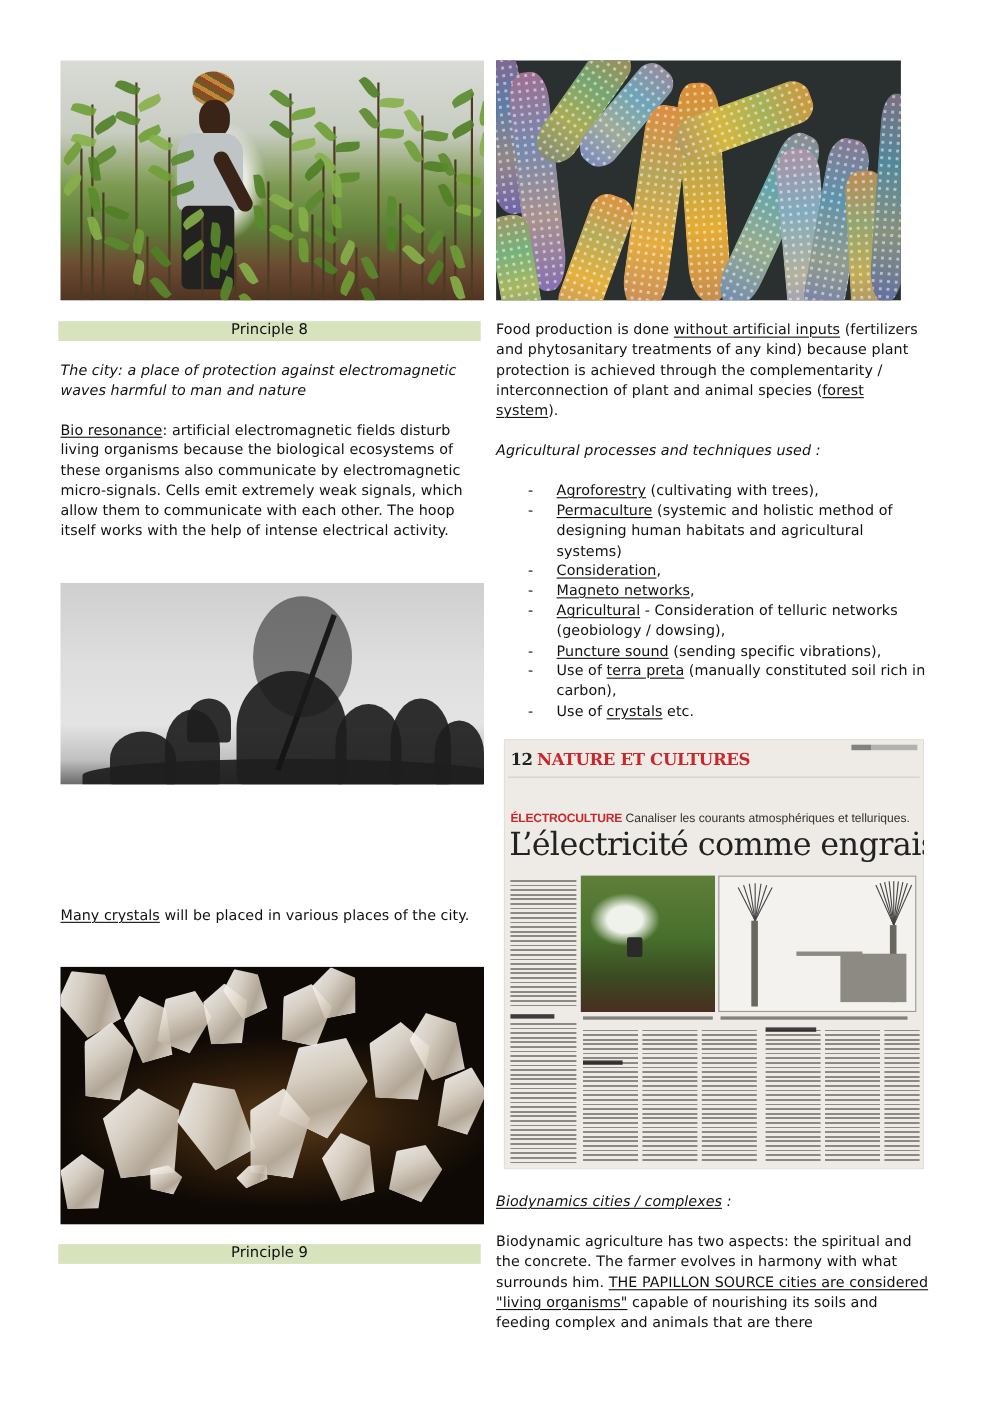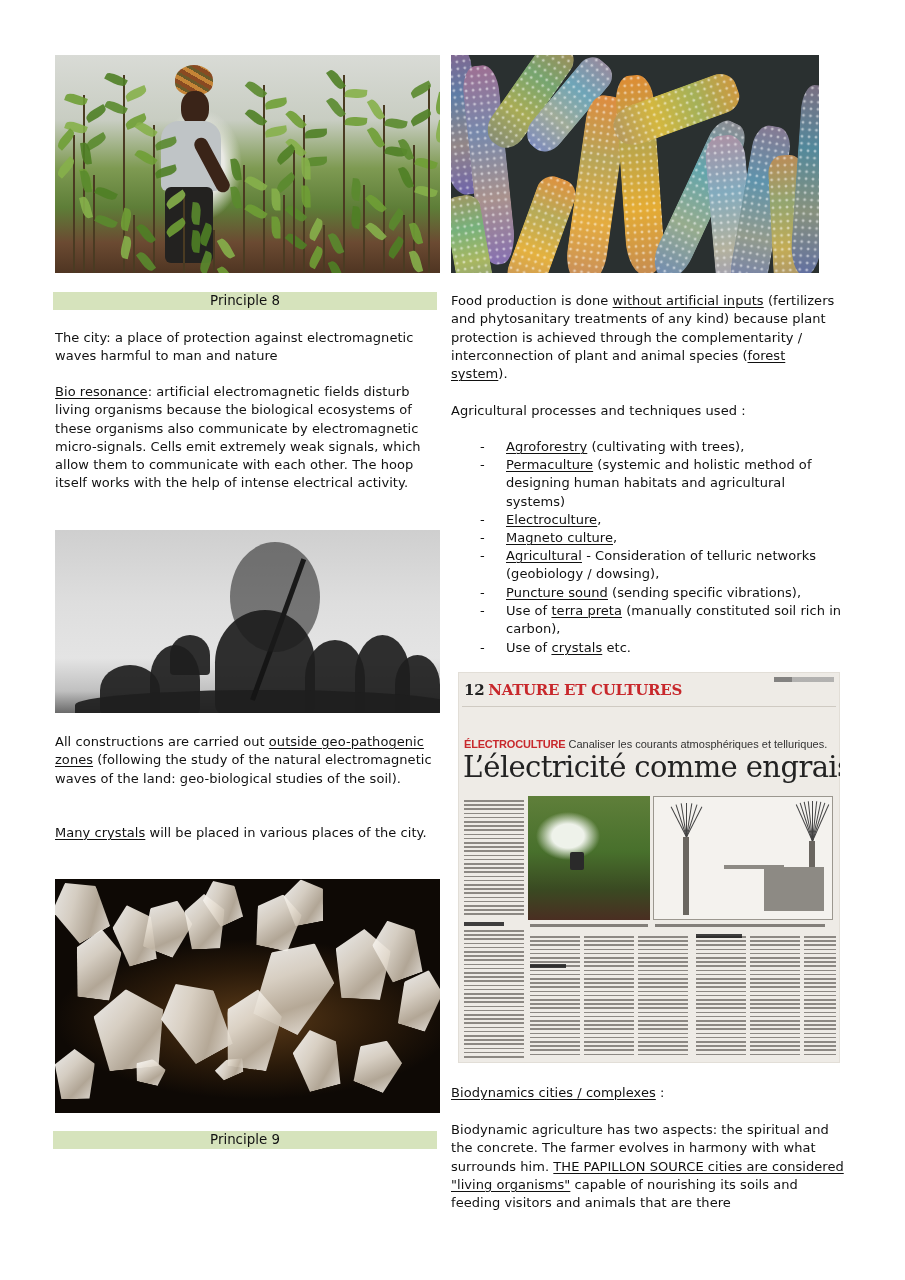--- a/index.html
+++ b/index.html
@@ -2,21 +2,21 @@
 <html><head>
 <meta charset="utf-8">
 <style>
   * { box-sizing: border-box; margin: 0; padding: 0; }
   html, body { width: 905px; height: 1280px; background: #ffffff; overflow: hidden; }
   body { position: relative; font-family: "DejaVu Sans", sans-serif; color: #111; }
   .page { position: absolute; inset: 0; }
 
   .txt { position: absolute; font-size: 13px; line-height: 18.3px; letter-spacing: 0.05px; color: #111; }
   .txt u { text-decoration: underline; text-decoration-thickness: 1px; text-underline-offset: 2px; }
-  .it { }
+  .it { font-style: italic; }
 
   .principle-bar { position: absolute; background: #d6e3bc; height: 18px; text-align: center;
     font-size: 13.4px; line-height: 18px; color: #111; }
 
   .photo { position: absolute; overflow: hidden; }
 
   
   #photo-farmer { left: 55px; top: 55px; width: 385px; height: 218px;
     background:
       radial-gradient(ellipse 60px 80px at 145px 110px, #e9e9e4 0 40%, transparent 70%),
@@ -203,23 +203,20 @@
       <div class="bush" style="left: 115px; top: 105px; width: 40px; height: 40px;"></div>
       <div class="bush" style="left: 160px; top: 80px; width: 100px; height: 105px;"></div>
       <div class="bush" style="left: 250px; top: 110px; width: 60px; height: 75px;"></div>
       <div class="bush" style="left: 300px; top: 105px; width: 55px; height: 80px;"></div>
       <div class="bush" style="left: 340px; top: 125px; width: 45px; height: 60px;"></div>
       <div class="bush" style="left: 20px; top: 160px; width: 380px; height: 30px;"></div>
       <div class="branch" style="left: 195px; top: 20px; width: 5px; height: 150px; transform: rotate(20deg);"></div>
       <div class="bush" style="left: 175px; top: 12px; width: 90px; height: 110px; opacity: 0.55; border-radius: 50%;"></div>
     </div>
 
-  <div class="txt" style="left:55px; top:733px; width:385px;">
-    <span>All constructions are carried out </span><u>outside geo-pathogenic zones</u><span> (following the study of the natural electromagnetic waves of the land: geo-biological studies of the soil).</span>
-  </div>
 
   <div class="txt" style="left:55px; top:824px; width:385px;">
     <u>Many crystals</u><span> will be placed in various places of the city.</span>
   </div>
 
   <div id="photo-crystals" class="photo">
       <div class="crystal" style="left: 0px; top: 0px; width: 50px; height: 60px; transform: rotate(-30deg);"></div>
       <div class="crystal" style="left: 20px; top: 50px; width: 45px; height: 70px; transform: rotate(7deg);"></div>
       <div class="crystal" style="left: 60px; top: 25px; width: 40px; height: 60px; transform: rotate(-16deg);"></div>
       <div class="crystal" style="left: 90px; top: 20px; width: 45px; height: 55px; transform: rotate(21deg);"></div>
@@ -263,22 +260,22 @@
 
   <div class="txt" style="left:451px; top:292px; width:395px;">
     <span>Food production is done </span><u>without artificial inputs</u><span> (fertilizers and phytosanitary treatments of any kind) because plant protection is achieved through the complementarity / interconnection of plant and animal species (</span><u>forest system</u><span>).</span>
   </div>
 
   <div class="txt it" style="left:451px; top:402px; width:395px;">Agricultural processes and techniques used :</div>
 
   <div id="techniques-list">
       <div class="txt" style="left: 478px; top: 438px; width: 370px; padding-left: 28px;"><span style="position: absolute; left: 2px;">-</span><span></span><u>Agroforestry</u><span> (cultivating with trees),</span></div>
       <div class="txt" style="left: 478px; top: 456px; width: 370px; padding-left: 28px;"><span style="position: absolute; left: 2px;">-</span><span></span><u>Permaculture</u><span> (systemic and holistic method of designing human habitats and agricultural systems)</span></div>
-      <div class="txt" style="left: 478px; top: 511px; width: 370px; padding-left: 28px;"><span style="position: absolute; left: 2px;">-</span><span></span><u>Electroculture</u><span>,</span></div>
-      <div class="txt" style="left: 478px; top: 529px; width: 370px; padding-left: 28px;"><span style="position: absolute; left: 2px;">-</span><span></span><u>Magneto culture</u><span>,</span></div>
+      <div class="txt" style="left: 478px; top: 511px; width: 370px; padding-left: 28px;"><span style="position: absolute; left: 2px;">-</span><span></span><u>Consideration</u><span>,</span></div>
+      <div class="txt" style="left: 478px; top: 529px; width: 370px; padding-left: 28px;"><span style="position: absolute; left: 2px;">-</span><span></span><u>Magneto networks</u><span>,</span></div>
       <div class="txt" style="left: 478px; top: 547px; width: 370px; padding-left: 28px;"><span style="position: absolute; left: 2px;">-</span><span></span><u>Agricultural</u><span> - Consideration of telluric networks (geobiology / dowsing),</span></div>
       <div class="txt" style="left: 478px; top: 584px; width: 370px; padding-left: 28px;"><span style="position: absolute; left: 2px;">-</span><span></span><u>Puncture sound</u><span> (sending specific vibrations),</span></div>
       <div class="txt" style="left: 478px; top: 602px; width: 370px; padding-left: 28px;"><span style="position: absolute; left: 2px;">-</span><span>Use of </span><u>terra preta</u><span> (manually constituted soil rich in carbon),</span></div>
       <div class="txt" style="left: 478px; top: 639px; width: 370px; padding-left: 28px;"><span style="position: absolute; left: 2px;">-</span><span>Use of </span><u>crystals</u><span> etc.</span></div>
     </div>
 
   <div id="newspaper">
     <div class="np-section">
       <span class="num">12</span><span class="name">NATURE ET CULTURES</span>
     </div>
@@ -329,15 +326,15 @@
       <div class="np-sub" style="left: 72px; top: 292px; width: 36px; height: 4px;"></div>
       <div class="np-sub" style="left: 238px; top: 262px; width: 46px; height: 4px;"></div>
       <div class="np-col" style="left: 346px; top: 264px; width: 32px; height: 122px;"></div>
     </div>
 
   <div class="txt it" style="left:451px; top:1084px; width:395px;">
     <u>Biodynamics cities / complexes</u><span> :</span>
   </div>
 
   <div class="txt" style="left:451px; top:1121px; width:395px;">
-    <span>Biodynamic agriculture has two aspects: the spiritual and the concrete. The farmer evolves in harmony with what surrounds him. </span><u>THE PAPILLON SOURCE cities are considered "living organisms"</u><span> capable of nourishing its soils and feeding visitors and animals that are there</span>
+    <span>Biodynamic agriculture has two aspects: the spiritual and the concrete. The farmer evolves in harmony with what surrounds him. </span><u>THE PAPILLON SOURCE cities are considered "living organisms"</u><span> capable of nourishing its soils and feeding complex and animals that are there</span>
   </div>
 </div>
 
 </body></html>

